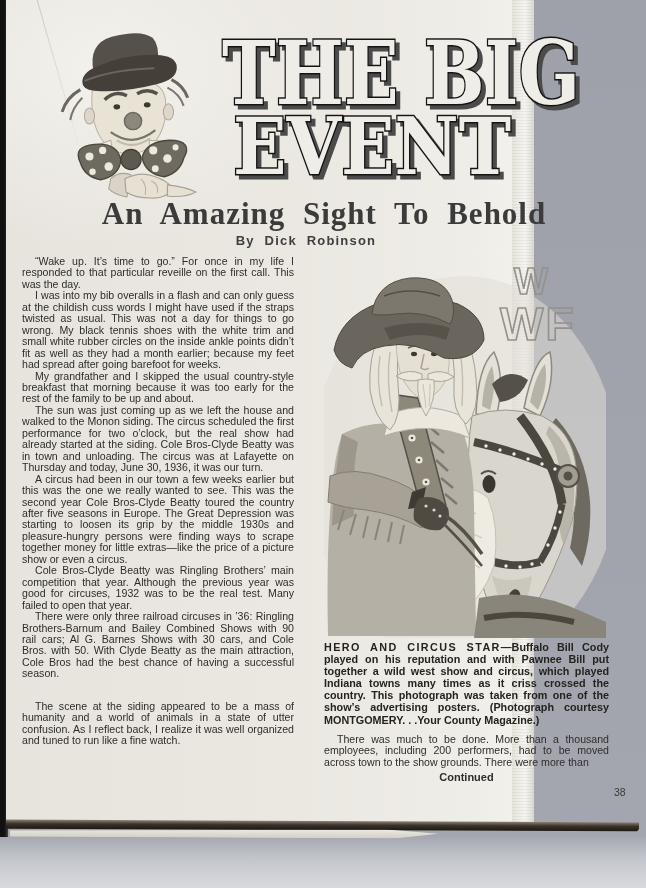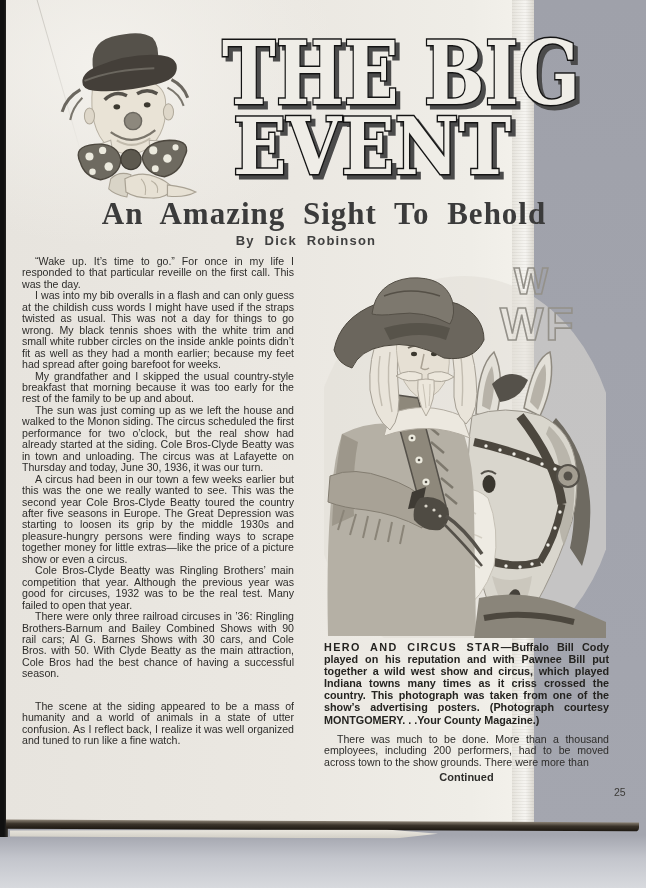--- a/index.html
+++ b/index.html
@@ -257,17 +257,17 @@
     <path d="M60,62 Q95,52 126,62 L122,74 Q96,64 66,74 Z" fill="#57534a"></path>
 
     <path d="M155,332 Q200,322 245,340 L282,356 L282,372 L150,372 Z" fill="#8a857a"></path>
     <path d="M160,352 Q200,344 250,356" stroke="#4c473e" stroke-width="6" fill="none"></path>
   </svg>
 
   <div class="caption"><span class="lead">HERO AND CIRCUS STAR</span><span>—Buffalo Bill Cody played on his reputation and with Pawnee Bill put together a wild west show and circus, which played Indiana towns many times as it criss crossed the country. This photograph was taken from one of the show’s advertising posters. (Photograph courtesy MONTGOMERY. . .Your County Magazine.)</span></div>
 
   <p class="rc-para">There was much to be done. More than a thousand employees, including 200 performers, had to be moved across town to the show grounds. There were more than</p>
   <div class="continued">Continued</div>
-  <div class="page-num">25</div>
+  <div class="page-num">38</div>
 </div>
 
 <div class="page-bottom-edge"></div>
 <div class="paper-sliver"></div>
 
 </body></html>

